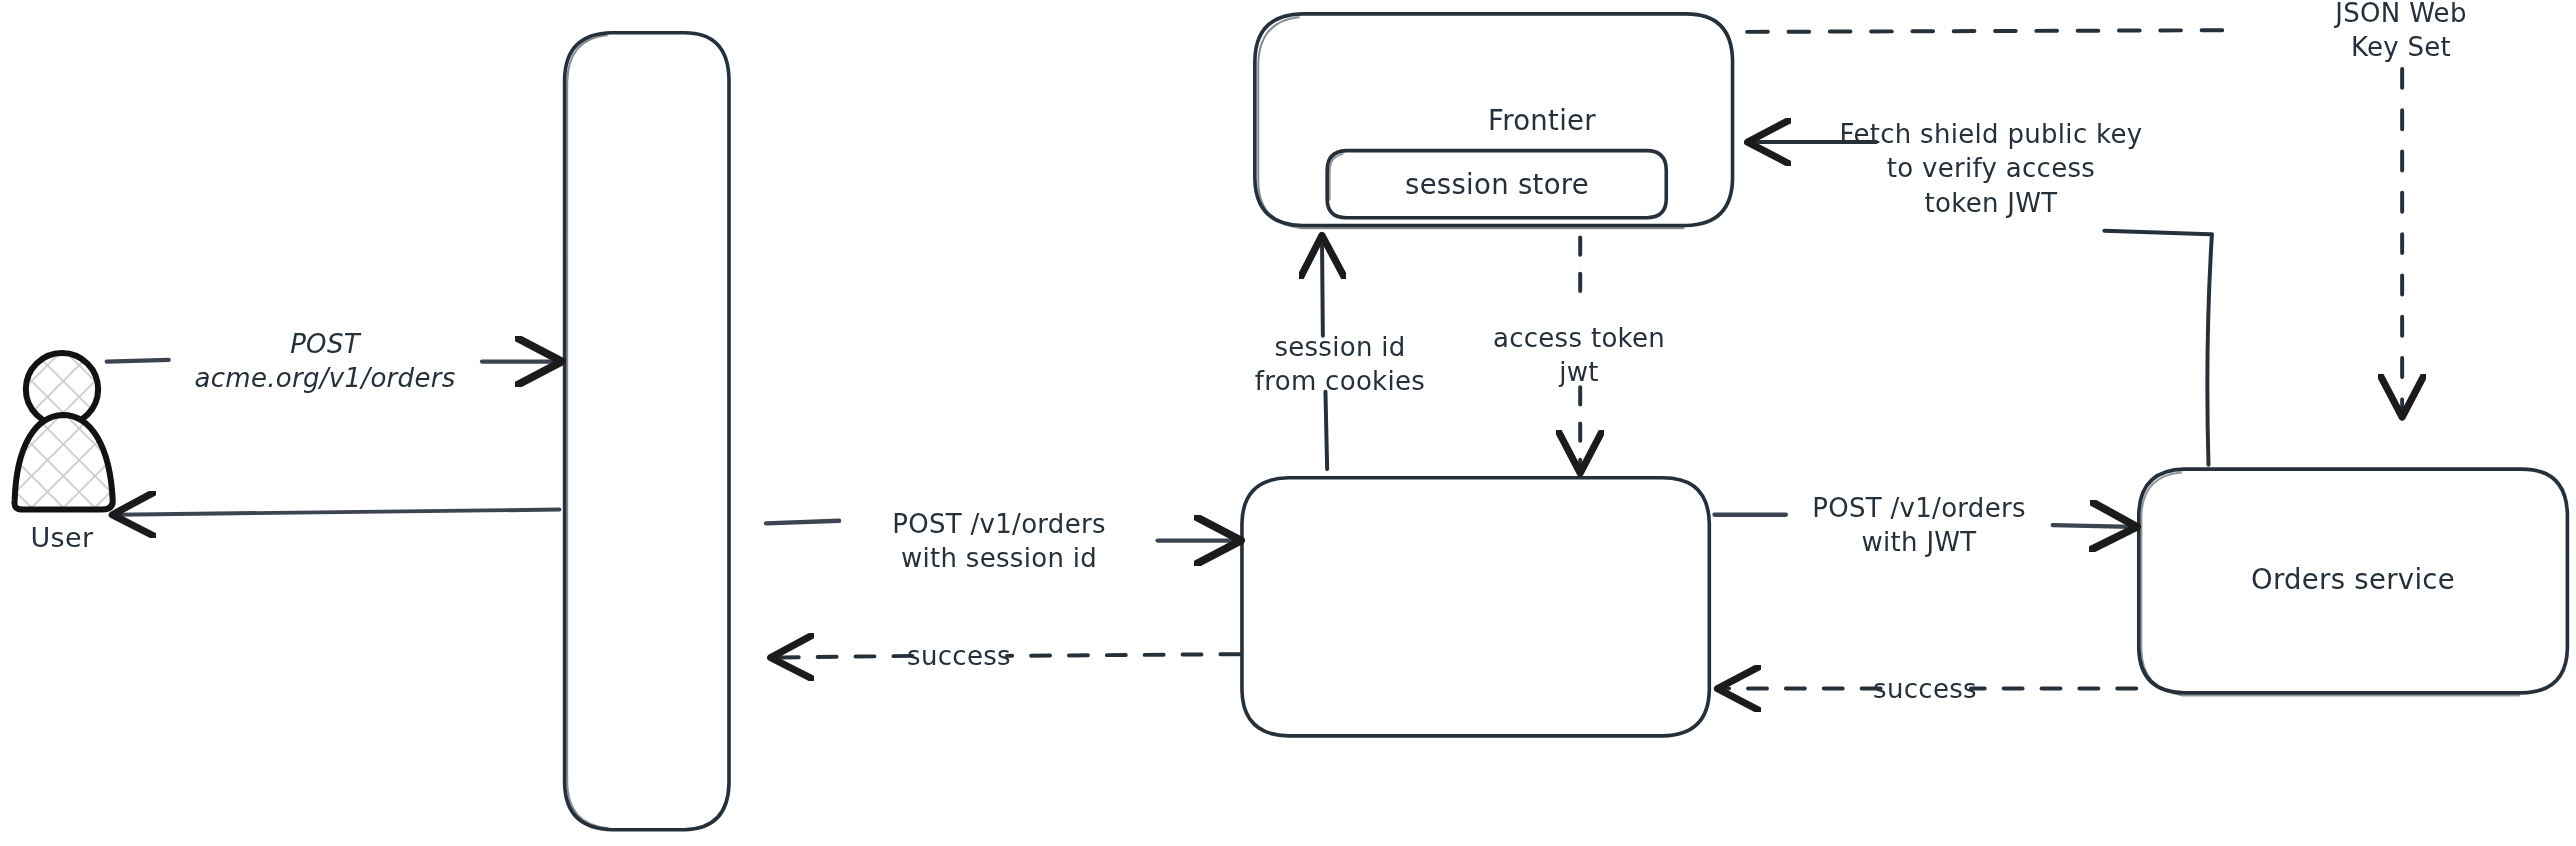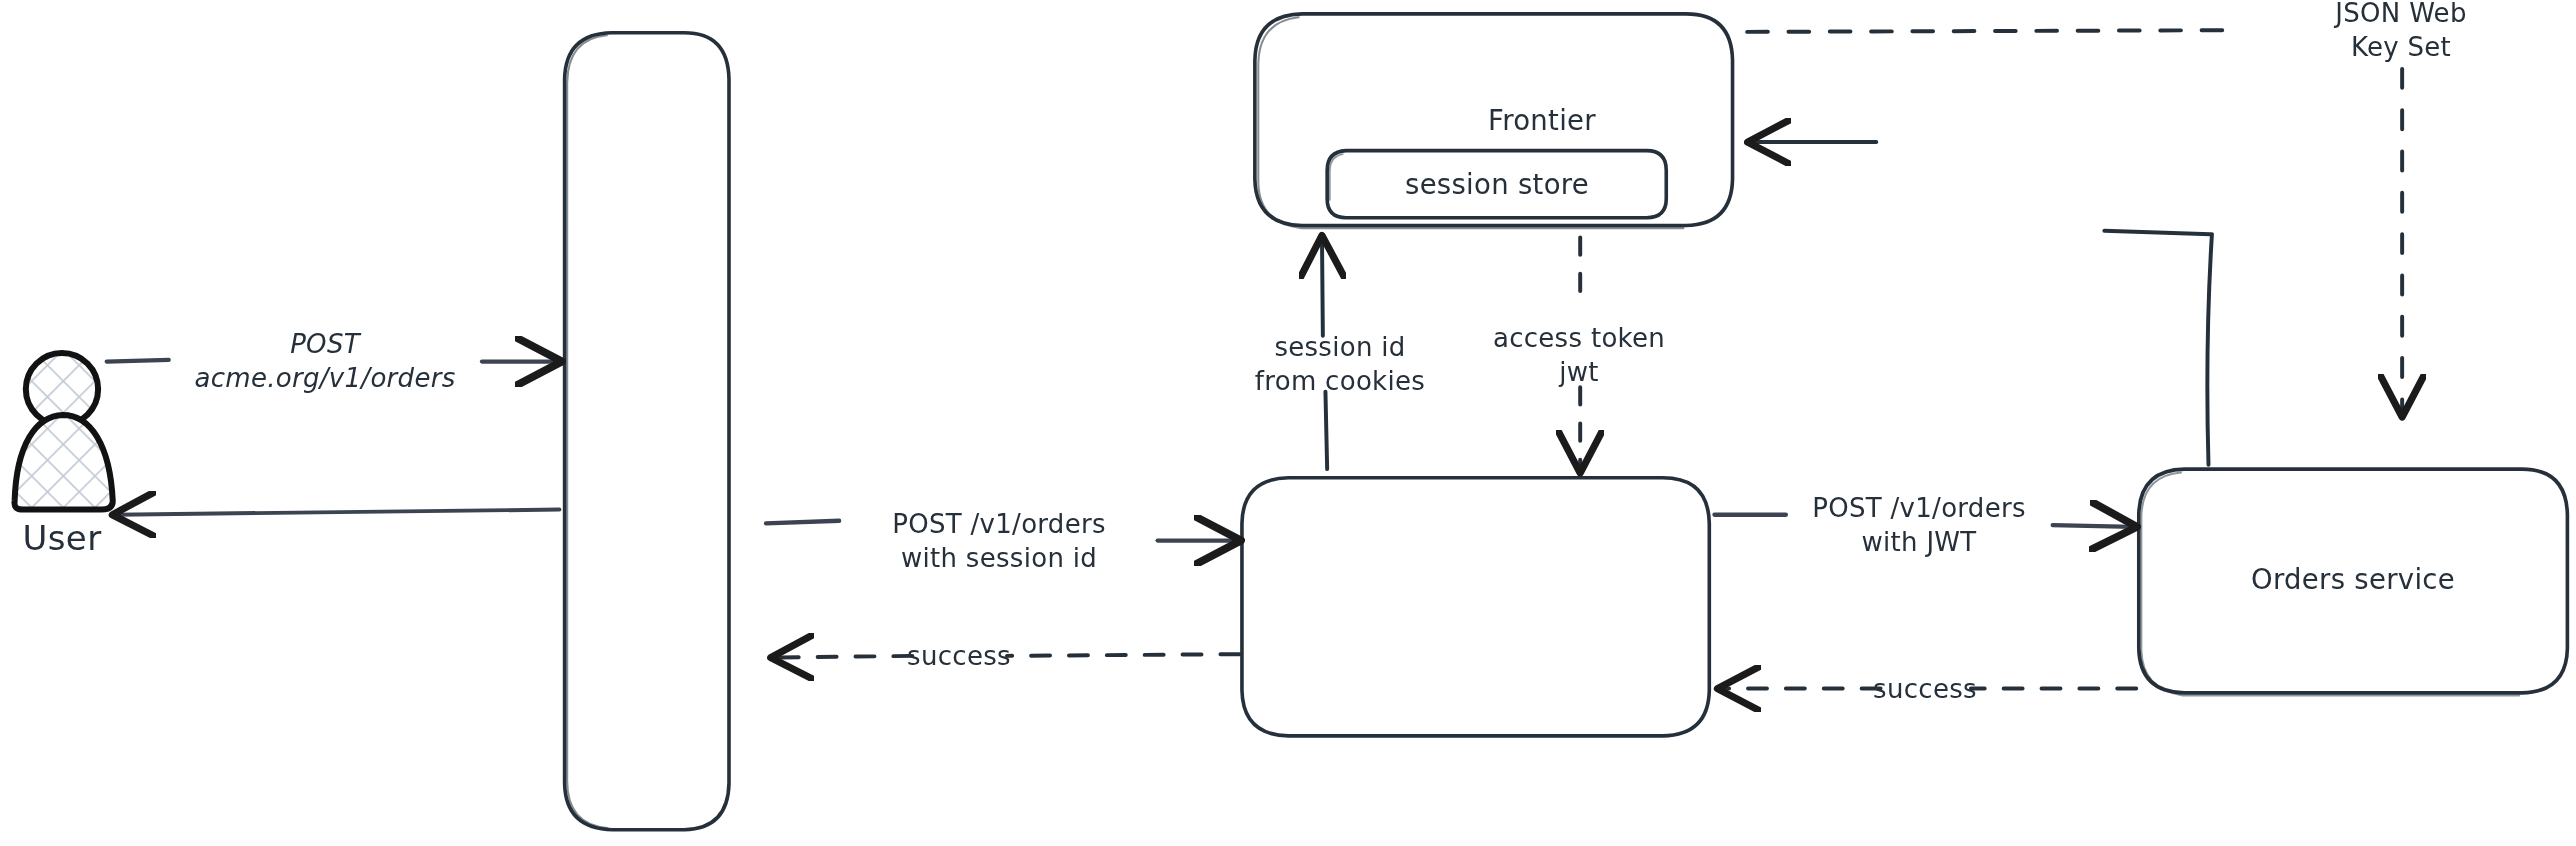--- a/index.html
+++ b/index.html
@@ -39,21 +39,21 @@
   }
   .edge-label {
     font-size: 26px;
     font-weight: 400;
     letter-spacing: 0.3px;
   }
   .lbl-box {
     transform: translate(-50%, -50%);
   }
   .user-caption {
-    font-size: 34px;
+    font-size: 27px;
     letter-spacing: 0.4px;
     text-align: right;
   }
 </style>
 </head>
 <body>
 
 <div id="canvas">
 
   <svg class="layer" viewBox="0 0 2993 984" xmlns="http://www.w3.org/2000/svg">
@@ -188,17 +188,20 @@
 from cookies</div>
 
   <div class="edge-label lbl-box" style="left:1579px; top:355px;">access token
 jwt</div>
 
   <div class="edge-label lbl-box" style="left:1919px; top:525px;">POST /v1/orders
 with JWT</div>
 
   <div class="edge-label lbl-box" style="left:1925px; top:689px;">success</div>
 
+  <div class="edge-label lbl-box" style="left:1991px; top:168px;">Fetch shield public key
+to verify access
+token JWT</div>
 
   <div class="edge-label lbl-box" style="left:2401px; top:30px;">JSON Web Key Set</div>
 
 </div>
 
 
 </body></html>

